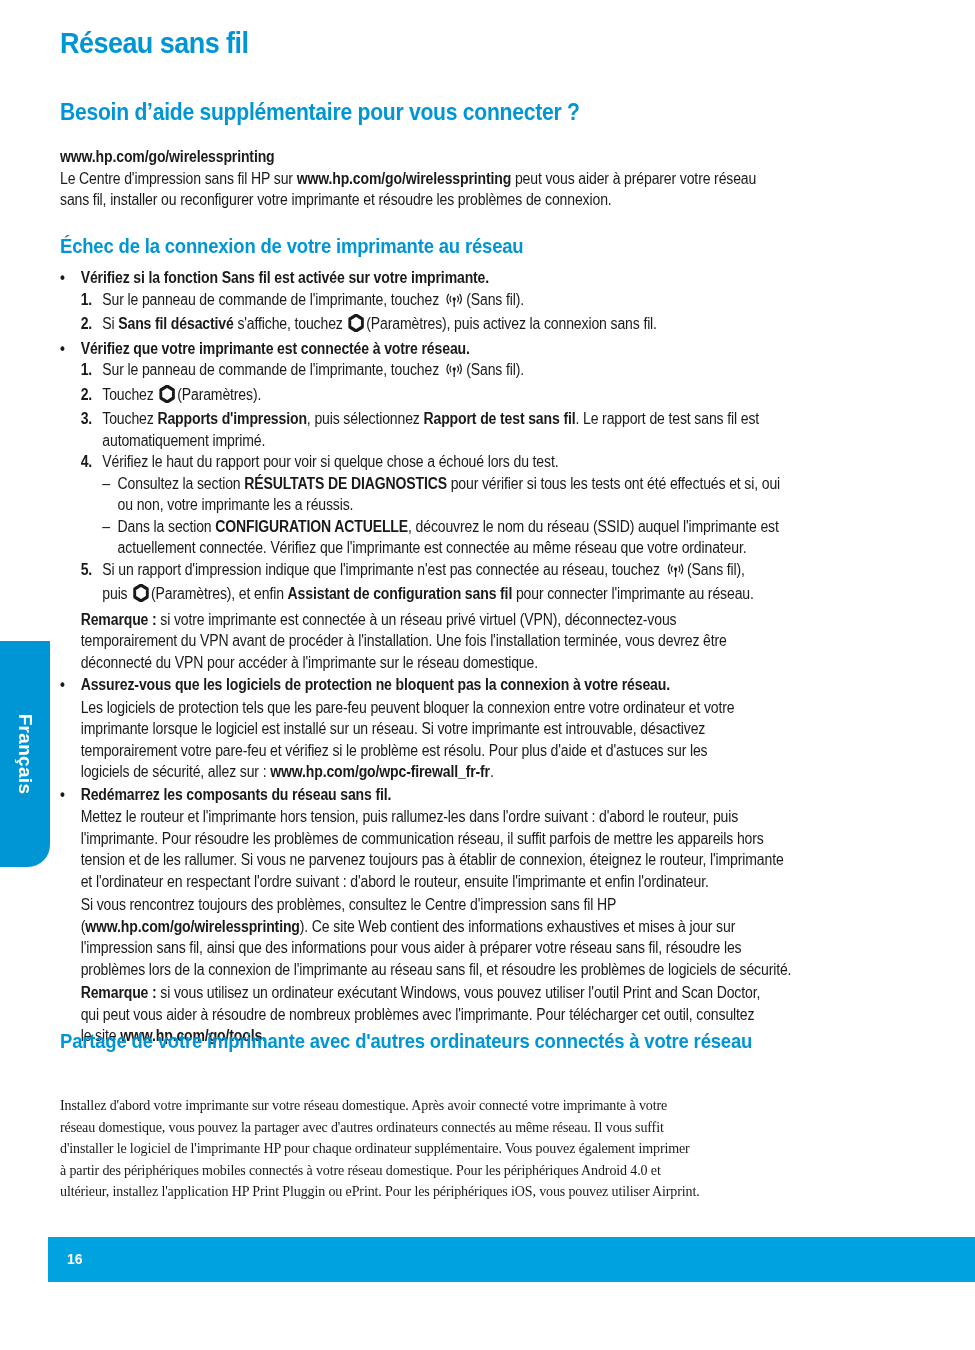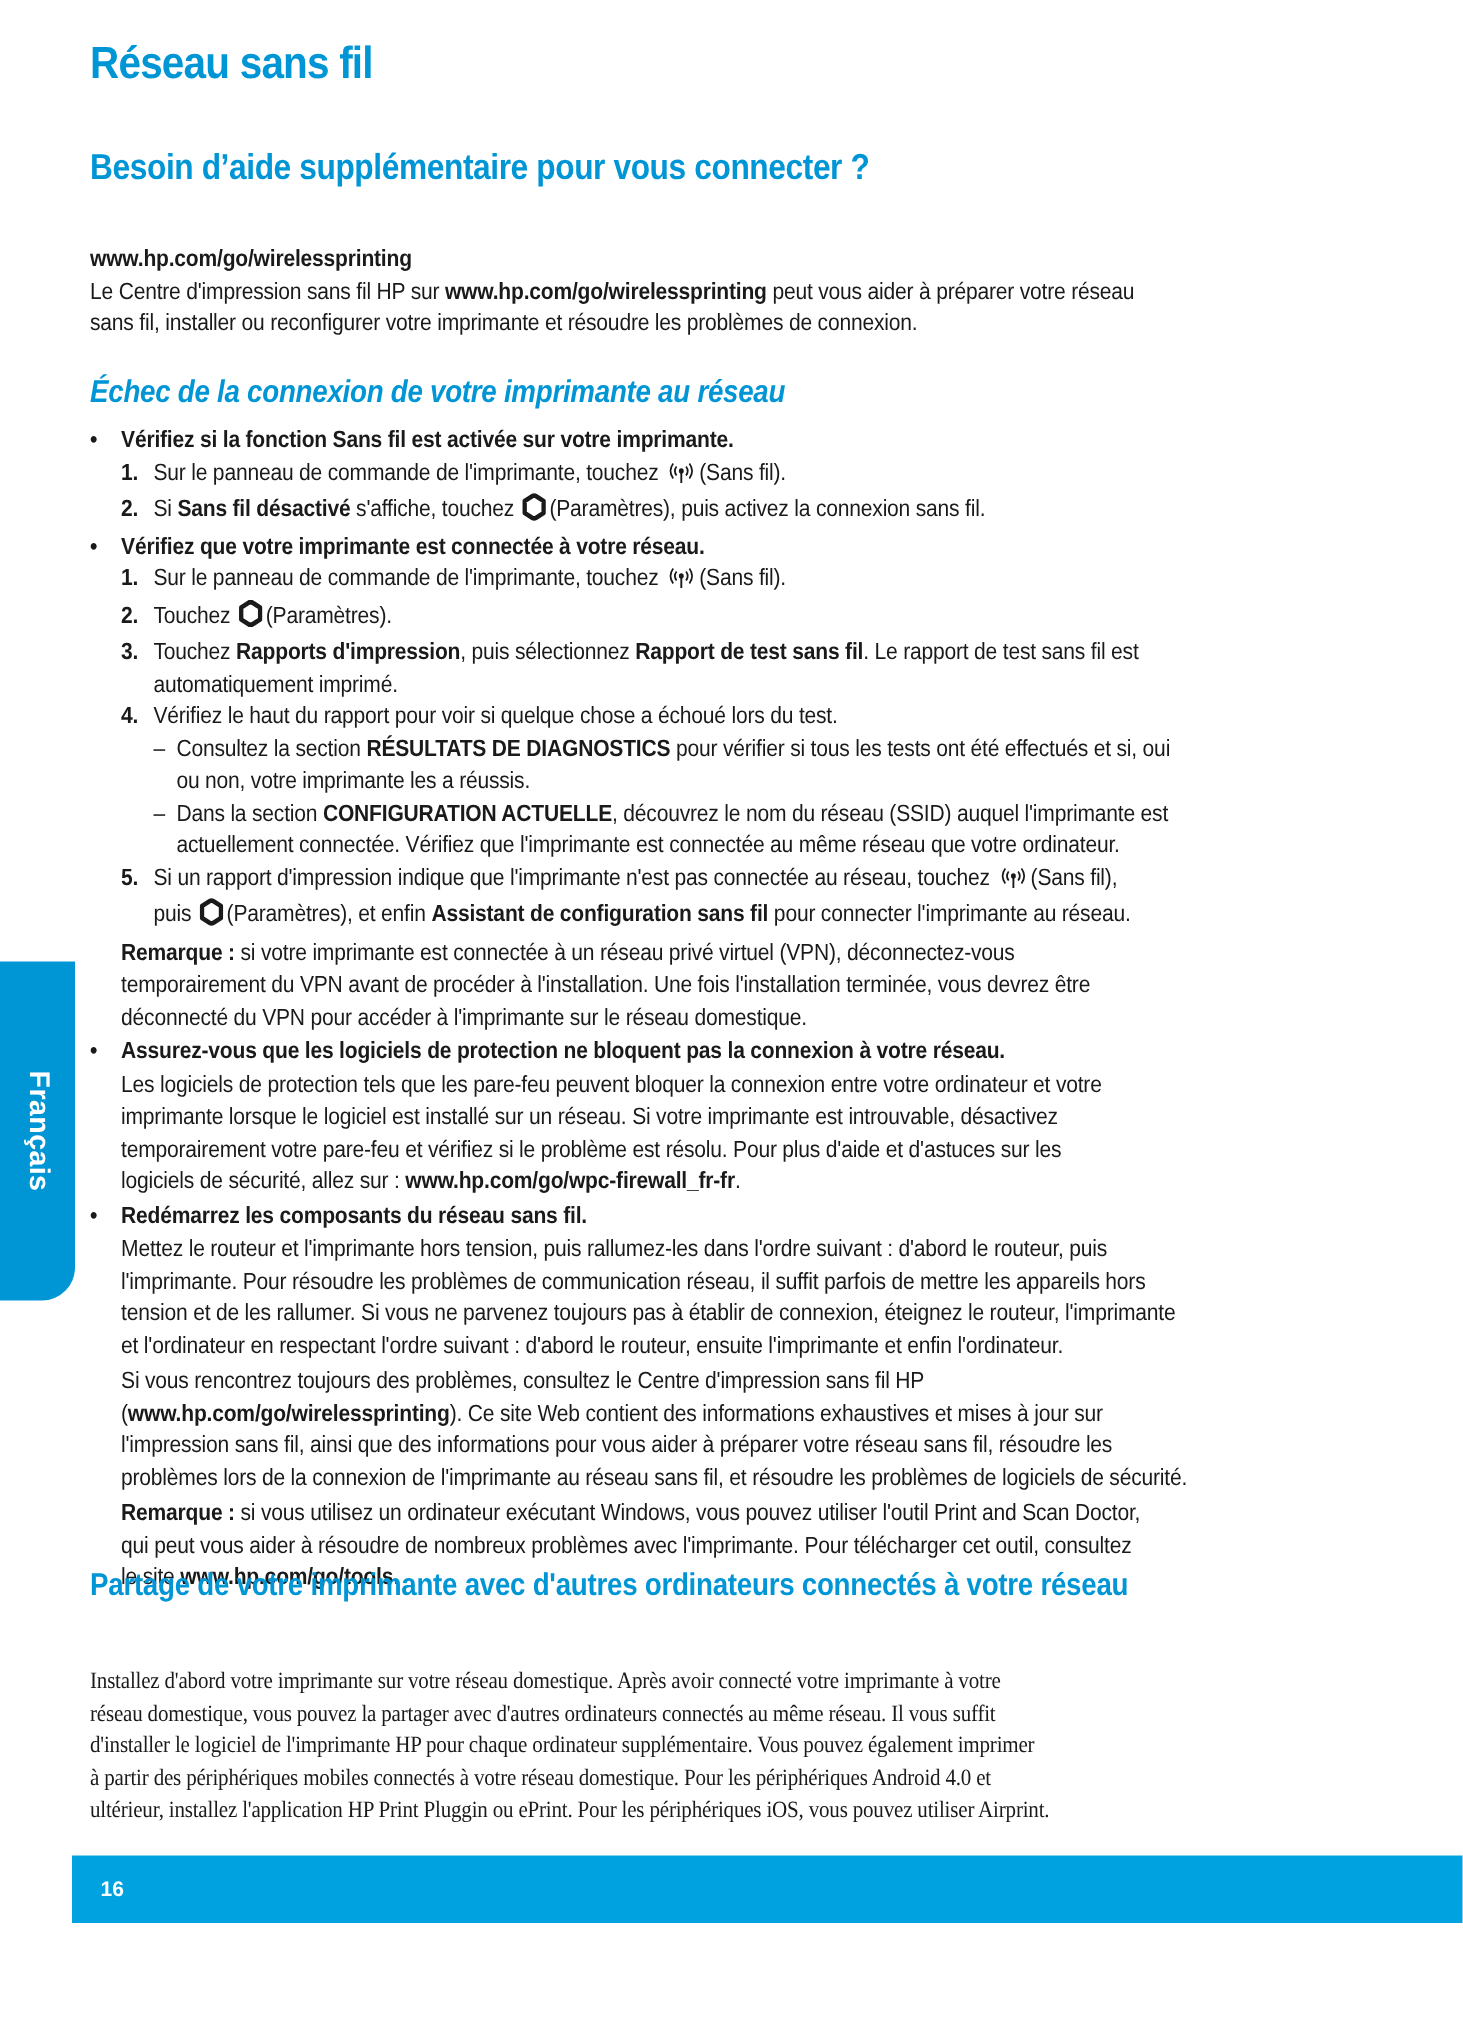--- a/index.html
+++ b/index.html
@@ -14,21 +14,21 @@
     transform: scaleX(0.9); transform-origin: left center;
   }
   h2 {
     margin: 0; font-weight: bold; color: #0096D6;
     transform: scaleX(0.88); transform-origin: left center; white-space: nowrap;
   }
   .h2-main { position: absolute; left: 60px; top: 98px; font-size: 24px; letter-spacing: -0.3px; }
   .h2-sub { font-size: 21px; letter-spacing: -0.2px; }
   .txt { font-size: 15.6px; line-height: 21.5px; letter-spacing: -0.15px; }
   .txt b { font-weight: bold; }
-  .block { position: absolute; left: 60px; width: 880px; margin-top: 16px; }
+  .block { position: absolute; left: 60px; width: 880px; }
   .line { white-space: nowrap; transform: scaleX(0.9); transform-origin: left center; }
   .bullet-row { position: relative; padding-left: 23px; }
   .bullet-row .dot { position: absolute; left: 0; top: 0; font-weight: bold; }
   .num-row { position: relative; padding-left: 47px; }
   .num-row .num { position: absolute; left: 23px; top: 0; font-weight: bold; }
   .dash-row { position: relative; padding-left: 64px; }
   .dash-row .dash { position: absolute; left: 47px; top: 0; }
   .indent1 { padding-left: 23px; }
   .indent2 { padding-left: 47px; }
   .indent3 { padding-left: 64px; }
@@ -52,21 +52,21 @@
 <h1>Réseau sans fil</h1>
 
 <h2 class="h2-main">Besoin d’aide supplémentaire pour vous connecter ?</h2>
 
 <div class="block txt" style="top:146px;">
   <div class="line"><b>www.hp.com/go/wirelessprinting</b></div>
   <div class="line"><span>Le Centre d'impression sans fil HP sur </span><b>www.hp.com/go/wirelessprinting</b><span> peut vous aider à préparer votre réseau</span></div>
   <div class="line">sans fil, installer ou reconfigurer votre imprimante et résoudre les problèmes de connexion.</div>
 </div>
 
-<div class="block" style="top:234px;font-style:italic;">
+<div class="block" style="top:234px;">
   <h2 class="h2-sub">Échec de la connexion de votre imprimante au réseau</h2>
 </div>
 
 <div class="block txt" style="top:267px;">
 
   <div class="bullet-row line">
     <span class="dot">•</span><b>Vérifiez si la fonction Sans fil est activée sur votre imprimante.</b>
   </div>
   <div class="num-row line">
     <span class="num">1.</span><span>Sur le panneau de commande de l'imprimante, touchez</span>

